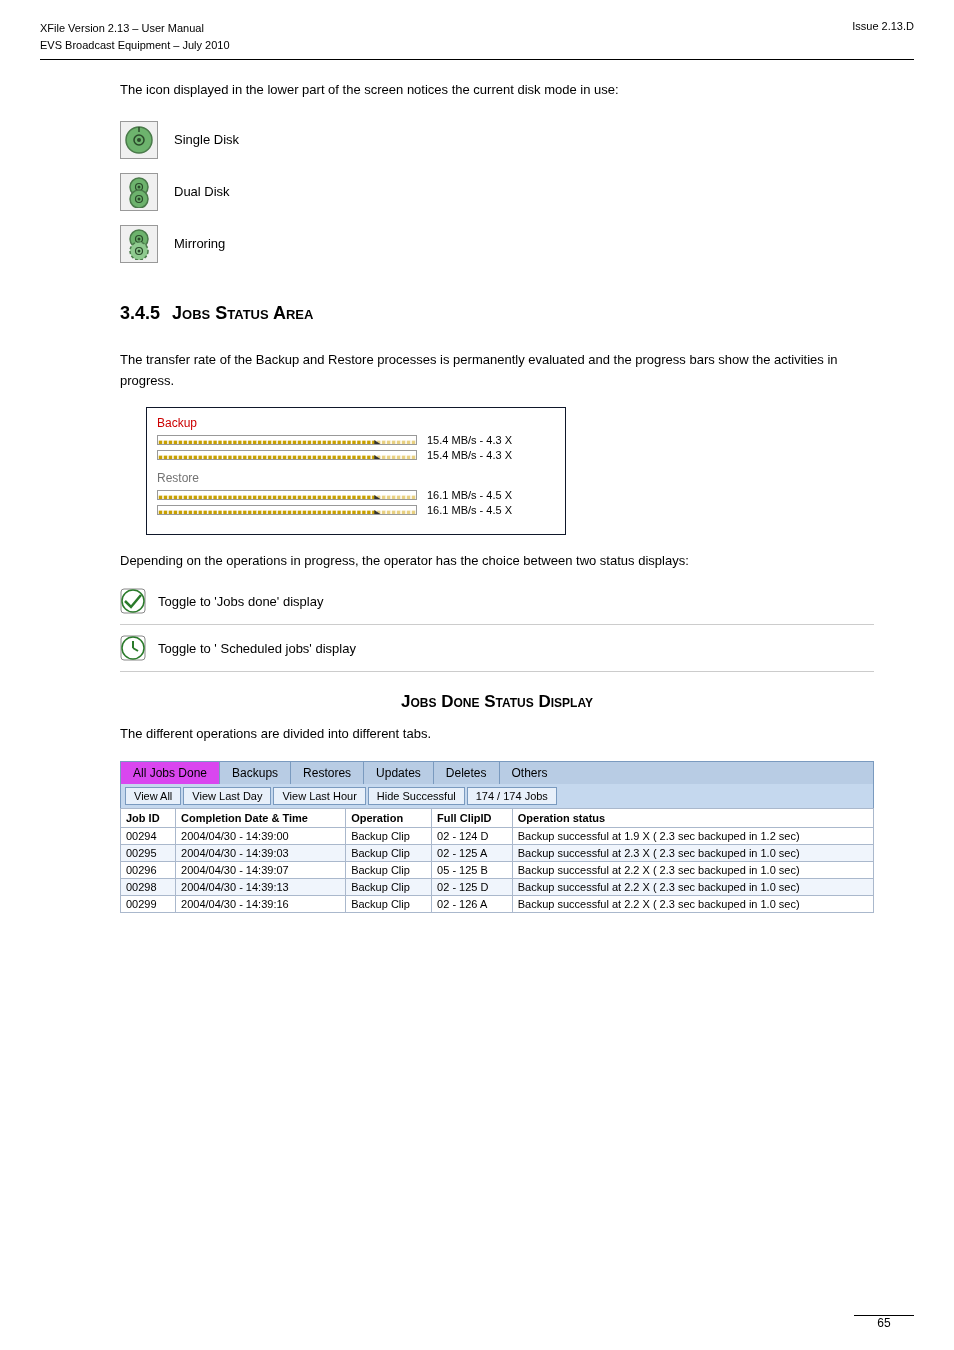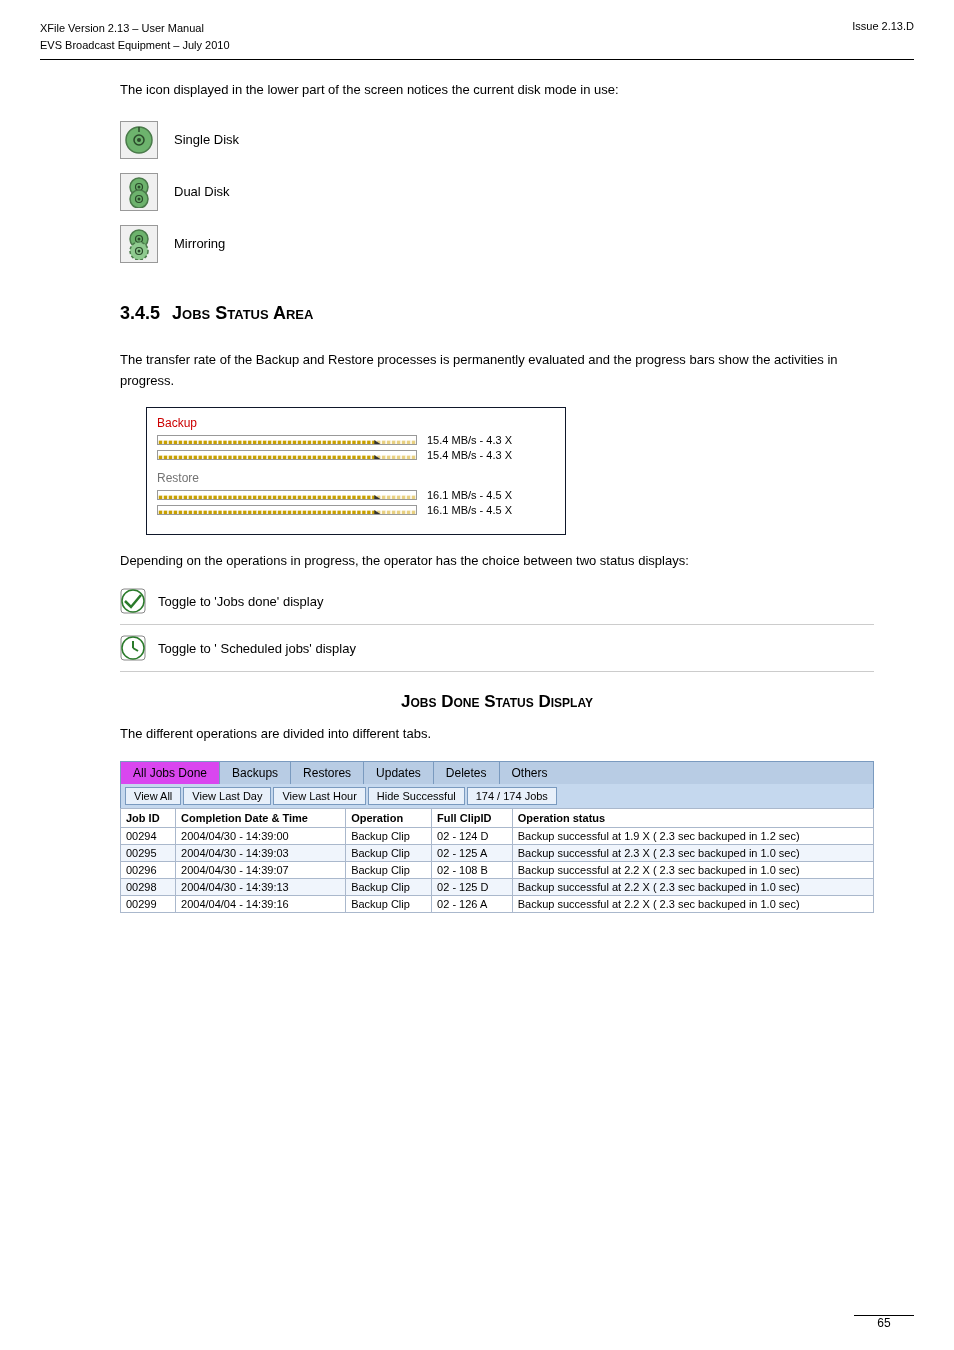--- a/index.html
+++ b/index.html
@@ -665,33 +665,33 @@
               <td>00295</td>
               <td>2004/04/30 - 14:39:03</td>
               <td>Backup Clip</td>
               <td>02 - 125 A</td>
               <td>Backup successful at 2.3 X ( 2.3 sec backuped in 1.0 sec)</td>
             </tr>
             <tr>
               <td>00296</td>
               <td>2004/04/30 - 14:39:07</td>
               <td>Backup Clip</td>
-              <td>02 - 108 B</td>
+              <td>05 - 125 B</td>
               <td>Backup successful at 2.2 X ( 2.3 sec backuped in 1.0 sec)</td>
             </tr>
             <tr>
               <td>00298</td>
               <td>2004/04/30 - 14:39:13</td>
               <td>Backup Clip</td>
               <td>02 - 125 D</td>
               <td>Backup successful at 2.2 X ( 2.3 sec backuped in 1.0 sec)</td>
             </tr>
             <tr>
               <td>00299</td>
-              <td>2004/04/04 - 14:39:16</td>
+              <td>2004/04/30 - 14:39:16</td>
               <td>Backup Clip</td>
               <td>02 - 126 A</td>
               <td>Backup successful at 2.2 X ( 2.3 sec backuped in 1.0 sec)</td>
             </tr>
           </tbody>
       </table>
     </div>
 
   </div>
 

